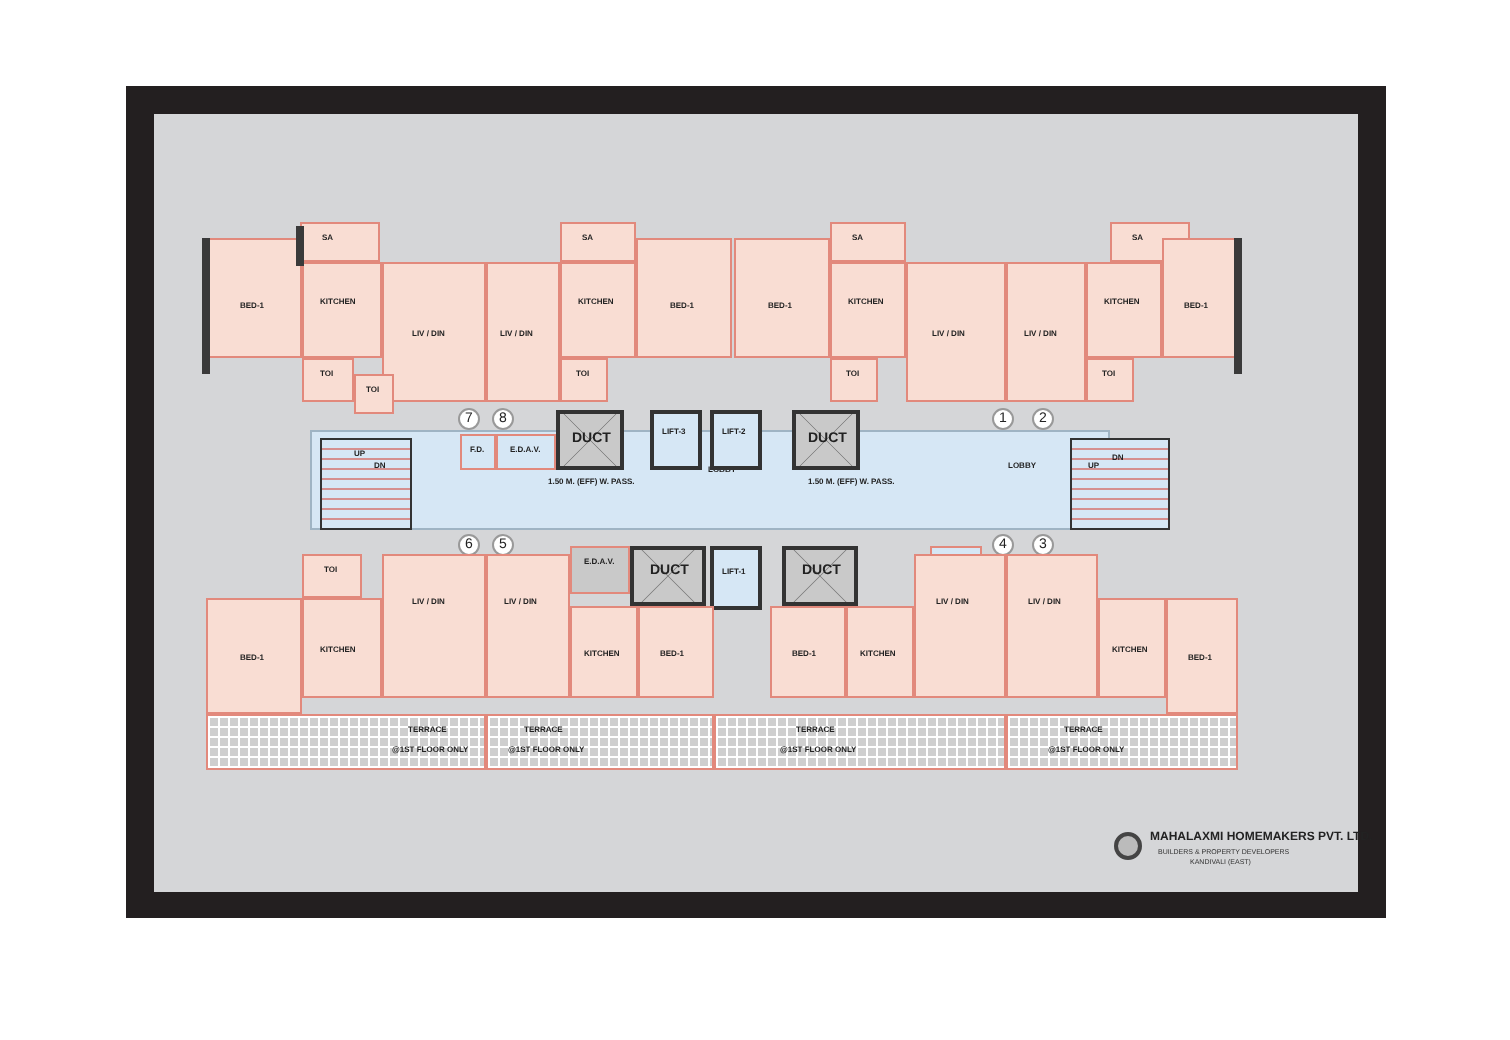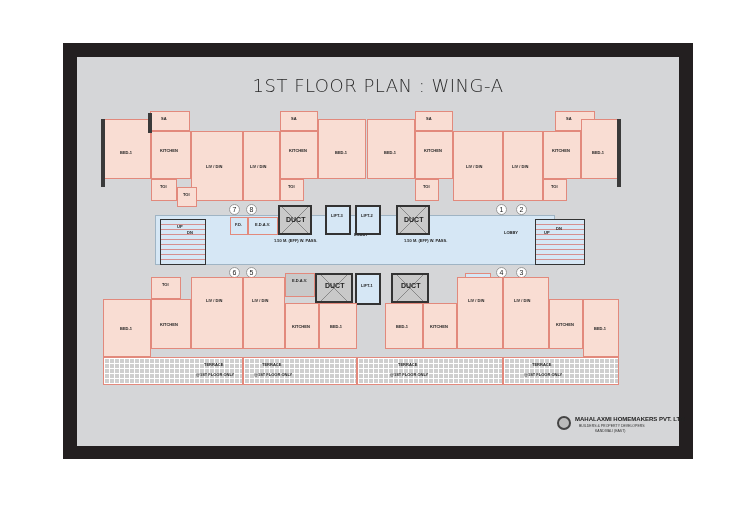--- a/index.html
+++ b/index.html
@@ -24,21 +24,20 @@
   .logo-circle{position:absolute;left:0;top:4px;width:14px;height:14px;border-radius:50%;border:2px solid #444;box-sizing:border-box;background:#bbb;}
   .co-name{position:absolute;left:18px;top:4px;font-size:6px;font-weight:bold;color:#222;white-space:nowrap;}
   .co-sub{position:absolute;left:22px;top:12px;font-size:3.5px;color:#333;white-space:nowrap;}
   .co-sub2{position:absolute;left:38px;top:17px;font-size:3.5px;color:#333;white-space:nowrap;}
 </style>
 </head>
 <body>
 
 <div class="frame">
   <div class="inner">
-    <div class="title">1ST FLOOR PLAN : WING-A</div>
 
     <div class="plan">
 
       <div class="room" style="left:55px;top:4px;width:40px;height:20px;">
         <div class="lbl" style="left:10px;top:4px;">SA</div>
       </div>
       <div class="room" style="left:8px;top:12px;width:48px;height:60px;">
         <div class="lbl" style="left:16px;top:30px;">BED-1</div>
       </div>
       <div class="room" style="left:56px;top:24px;width:40px;height:48px;">

